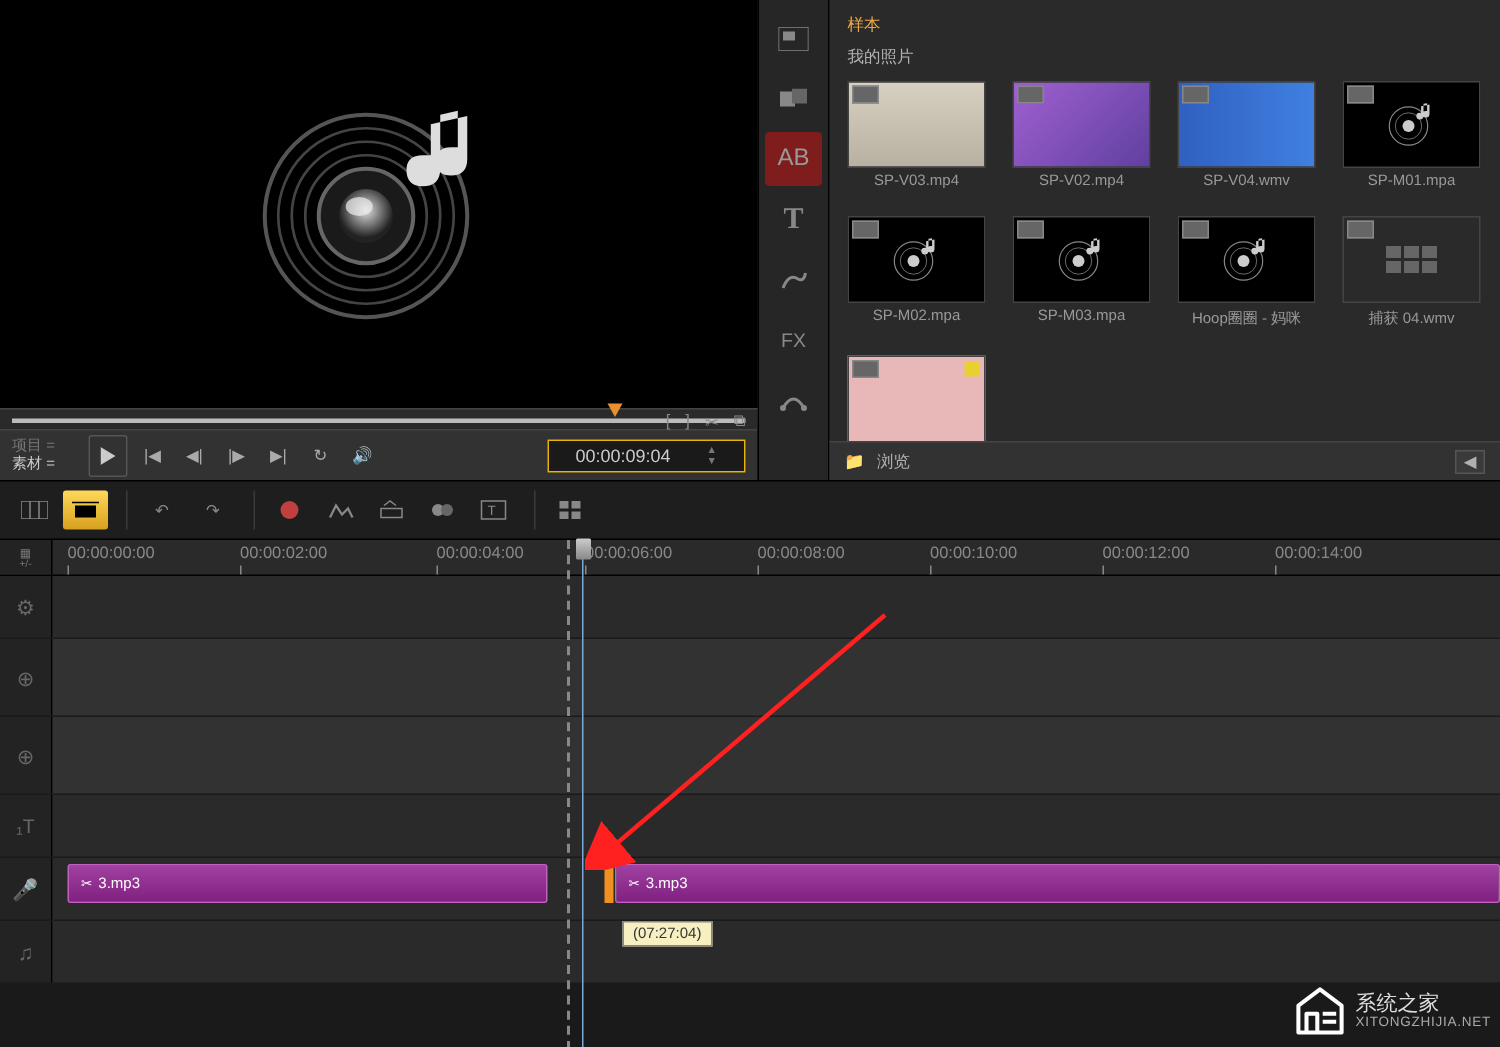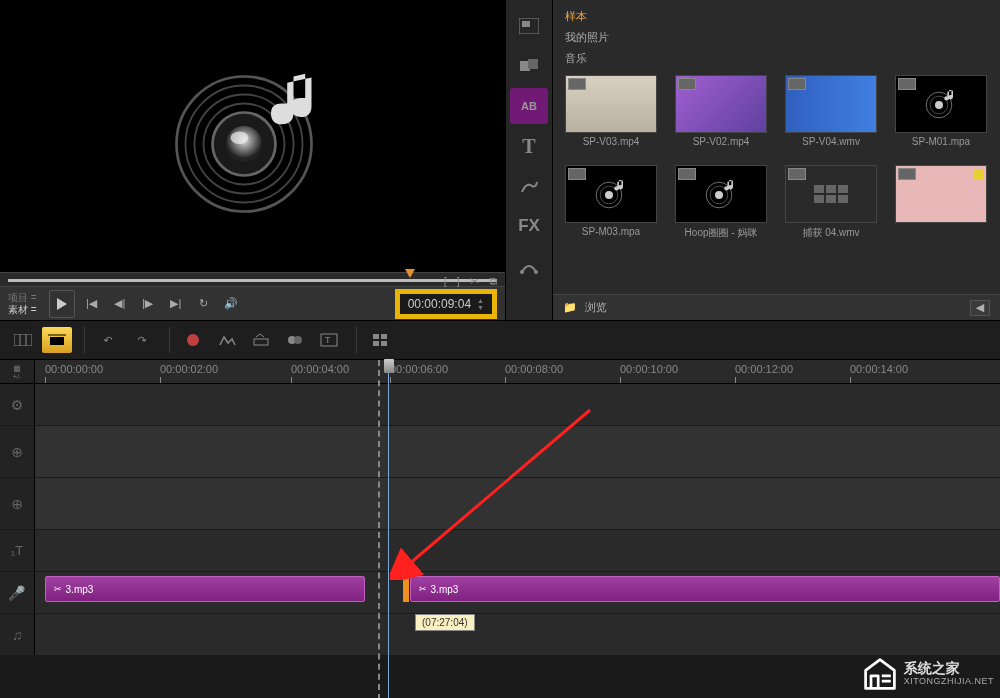--- a/index.html
+++ b/index.html
@@ -7,31 +7,31 @@
 .top-section{display:flex;height:320px}
 .preview-area{width:505px;background:#2a2a2a;display:flex;flex-direction:column}
 .preview-screen{flex:1;background:#000;position:relative;display:flex;align-items:center;justify-content:center}
 .speaker-icon{position:relative}
 .speaker-icon svg{width:180px;height:180px}
 .scrubber{height:14px;background:#2a2a2a;position:relative;border-top:1px solid #444}
 .scrubber-track{height:3px;background:#bbb;margin:6px 8px;position:relative}
 .scrubber-handle{position:absolute;right:90px;top:-4px;width:0;height:0;border-left:5px solid transparent;border-right:5px solid transparent;border-top:9px solid #e89030}
 .scrubber-icons{position:absolute;right:8px;top:2px;display:flex;gap:10px;color:#888}
 .playback-bar{height:34px;background:#323232;display:flex;align-items:center;padding:0 8px;gap:6px;border-top:1px solid #444}
-.pb-labels{display:flex;flex-direction:column;font-size:10px;line-height:12px;margin-right:6px}
+.pb-labels{display:flex;flex-direction:column;font-size:10px;line-height:12px;margin-right:16px}
 .pb-labels span.active{color:#ccc}
 .pb-labels span{color:#777}
 .pb-btn{width:22px;height:22px;display:flex;align-items:center;justify-content:center;color:#aaa;cursor:pointer}
 .play-btn{border:1px solid #555;border-radius:2px;width:26px;height:28px}
-.timecode{margin-left:auto;background:#1a1a1a;border:5px solid #eab308;padding:3px 8px;font-family:monospace;font-size:12px;color:#ccc;display:flex;gap:2px}
+.timecode{margin-left:auto;background:#1a1a1a;border:1px solid #eab308;padding:3px 18px;font-family:monospace;font-size:12px;color:#ccc;display:flex;gap:20px}
 .tc-spin{display:flex;flex-direction:column;margin-left:4px;font-size:7px;color:#777}
 
 .sidebar-tools{width:48px;background:#262626;border-left:1px solid #000;border-right:1px solid #000;display:flex;flex-direction:column;padding-top:8px;gap:4px}
 .tool-btn{height:36px;display:flex;align-items:center;justify-content:center;color:#888;font-size:16px;cursor:pointer;border-radius:3px;margin:0 4px}
-.tool-btn.ab{font-size:11px;font-weight:bold;background:#701a75;border-radius:3px;padding:3px;color:#999}
+.tool-btn.ab{font-size:16px;font-weight:normal;background:#7f1d1d;border-radius:3px;padding:3px;color:#999}
 
 .library{flex:1;background:#2a2a2a;display:flex;flex-direction:column}
 .lib-categories{padding:8px 12px;display:flex;flex-direction:column;gap:4px;font-size:11px}
 .lib-categories div{cursor:pointer;padding:1px 0}
 .lib-categories .active{color:#e8a848}
 .lib-grid{flex:1;display:flex;flex-wrap:wrap;gap:18px;padding:0 12px;align-content:flex-start;overflow:hidden}
 .thumb{width:92px;display:flex;flex-direction:column;gap:3px}
 .thumb-img{height:58px;background:#000;border:1px solid #444;position:relative;display:flex;align-items:center;justify-content:center}
 .thumb-img.light{background:linear-gradient(180deg,#d8d0c0,#b8b0a0)}
 .thumb-img.purple{background:linear-gradient(135deg,#a060d0,#6040a0)}
@@ -156,36 +156,35 @@
     <div class="tool-btn ab">AB</div>
     <div class="tool-btn">
         <span style="font-family:serif;font-size:20px;font-weight:bold">T</span>
       </div>
     <div class="tool-btn">
         <svg width="18" height="16">
           <path d="M2 14 Q6 4 12 8 Q16 10 17 4" fill="none" stroke="#888" stroke-width="2"></path>
         </svg>
       </div>
     <div class="tool-btn">
-        <span style="font-weight:bold;font-size:17px">FX</span>
+        <span style="font-weight:normal;font-size:13px">FX</span>
       </div>
     <div class="tool-btn">
         <svg width="18" height="16">
           <path d="M2 14 Q9 2 16 14" fill="none" stroke="#888" stroke-width="2"></path>
           <circle cx="2" cy="14" r="2" fill="#888"></circle>
           <circle cx="16" cy="14" r="2" fill="#888"></circle>
         </svg>
       </div>
   </div>
 
   <div class="library">
     <div class="lib-categories">
       <div class="active">样本</div>
       <div>我的照片</div>
-      <div>音乐</div>
     </div>
     <div class="lib-grid">
       <div class="thumb">
           <div class="thumb-img light">
             <div class="film-icon"></div>
           </div>
           <div class="thumb-label">SP-V03.mp4</div>
         </div>
       <div class="thumb">
           <div class="thumb-img purple">
@@ -203,20 +202,32 @@
           <div class="thumb-img">
             <div class="film-icon"></div>
             <div class="mini-speaker"><svg viewBox="0 0 100 100">
                 <circle cx="45" cy="55" r="32" fill="none" stroke="#888" stroke-width="2"></circle>
                 <circle cx="45" cy="55" r="22" fill="none" stroke="#777" stroke-width="1.5"></circle>
                 <circle cx="45" cy="55" r="10" fill="#ccc"></circle>
                 <path d="M70 18 L70 38 Q70 44 64 44 Q58 44 58 38 Q58 33 64 33 L66 33 L66 22 L80 19 L80 35 Q80 41 74 41 Q68 41 68 35 Q68 30 74 30 L76 30 L76 17 Z" fill="#ccc"></path>
               </svg></div>
           </div>
           <div class="thumb-label">SP-M01.mpa</div>
+        </div>
+      <div class="thumb">
+          <div class="thumb-img">
+            <div class="film-icon"></div>
+            <div class="mini-speaker"><svg viewBox="0 0 100 100">
+                <circle cx="45" cy="55" r="32" fill="none" stroke="#888" stroke-width="2"></circle>
+                <circle cx="45" cy="55" r="22" fill="none" stroke="#777" stroke-width="1.5"></circle>
+                <circle cx="45" cy="55" r="10" fill="#ccc"></circle>
+                <path d="M70 18 L70 38 Q70 44 64 44 Q58 44 58 38 Q58 33 64 33 L66 33 L66 22 L80 19 L80 35 Q80 41 74 41 Q68 41 68 35 Q68 30 74 30 L76 30 L76 17 Z" fill="#ccc"></path>
+              </svg></div>
+          </div>
+          <div class="thumb-label">SP-M02.mpa</div>
         </div>
       <div class="thumb">
           <div class="thumb-img">
             <div class="film-icon"></div>
             <div class="mini-speaker"><svg viewBox="0 0 100 100">
                 <circle cx="45" cy="55" r="32" fill="none" stroke="#888" stroke-width="2"></circle>
                 <circle cx="45" cy="55" r="22" fill="none" stroke="#777" stroke-width="1.5"></circle>
                 <circle cx="45" cy="55" r="10" fill="#ccc"></circle>
                 <path d="M70 18 L70 38 Q70 44 64 44 Q58 44 58 38 Q58 33 64 33 L66 33 L66 22 L80 19 L80 35 Q80 41 74 41 Q68 41 68 35 Q68 30 74 30 L76 30 L76 17 Z" fill="#ccc"></path>
               </svg></div>
@@ -396,16 +407,16 @@
   </svg>
 </div>
 
 <div class="watermark">
   <div class="logo">
     <svg viewBox="0 0 40 40">
         <path d="M20 4 L36 16 L36 36 L4 36 L4 16 Z M10 36 L10 22 L18 22 L18 36 M22 28 L32 28 M22 22 L32 22" fill="none" stroke="#fff" stroke-width="3" stroke-linejoin="round"></path>
       </svg>
   </div>
   <div class="wm-text">
-    <span style="font-weight:bold">系统之家</span>
+    <span style="font-weight:normal">系统之家</span>
     <span class="wm-sub">XITONGZHIJIA.NET</span>
   </div>
 </div>
 
 </body></html>

